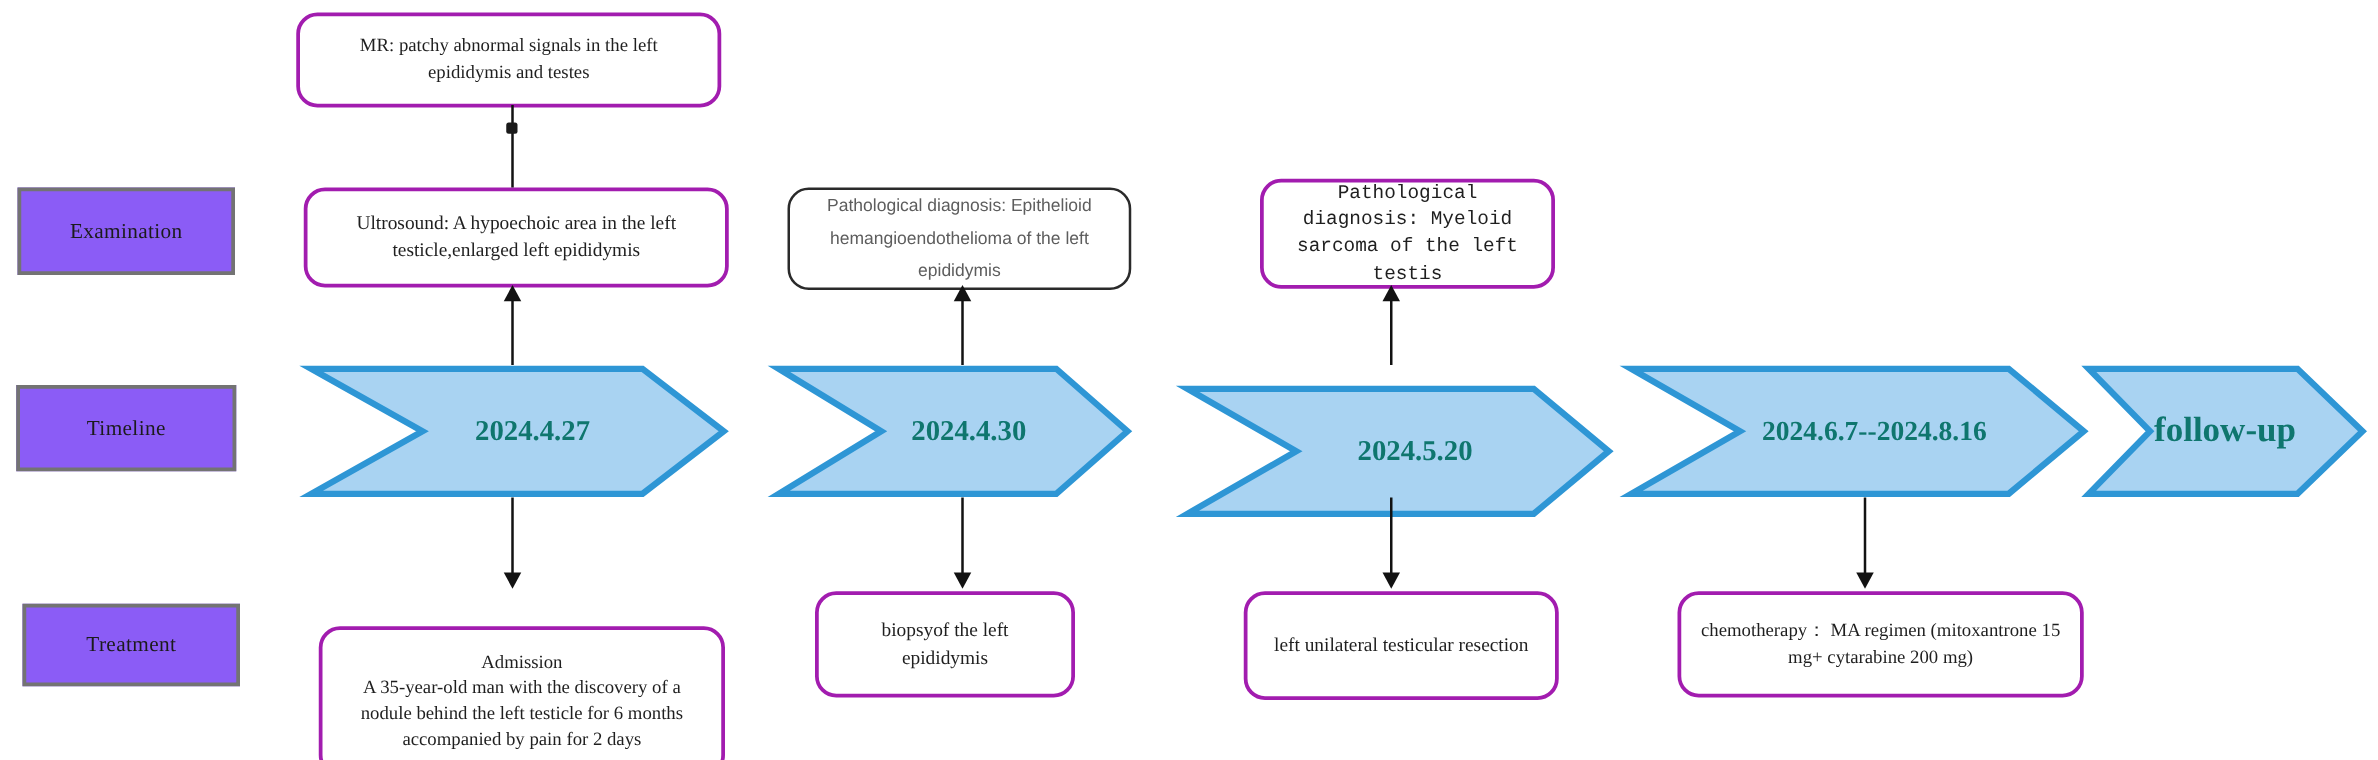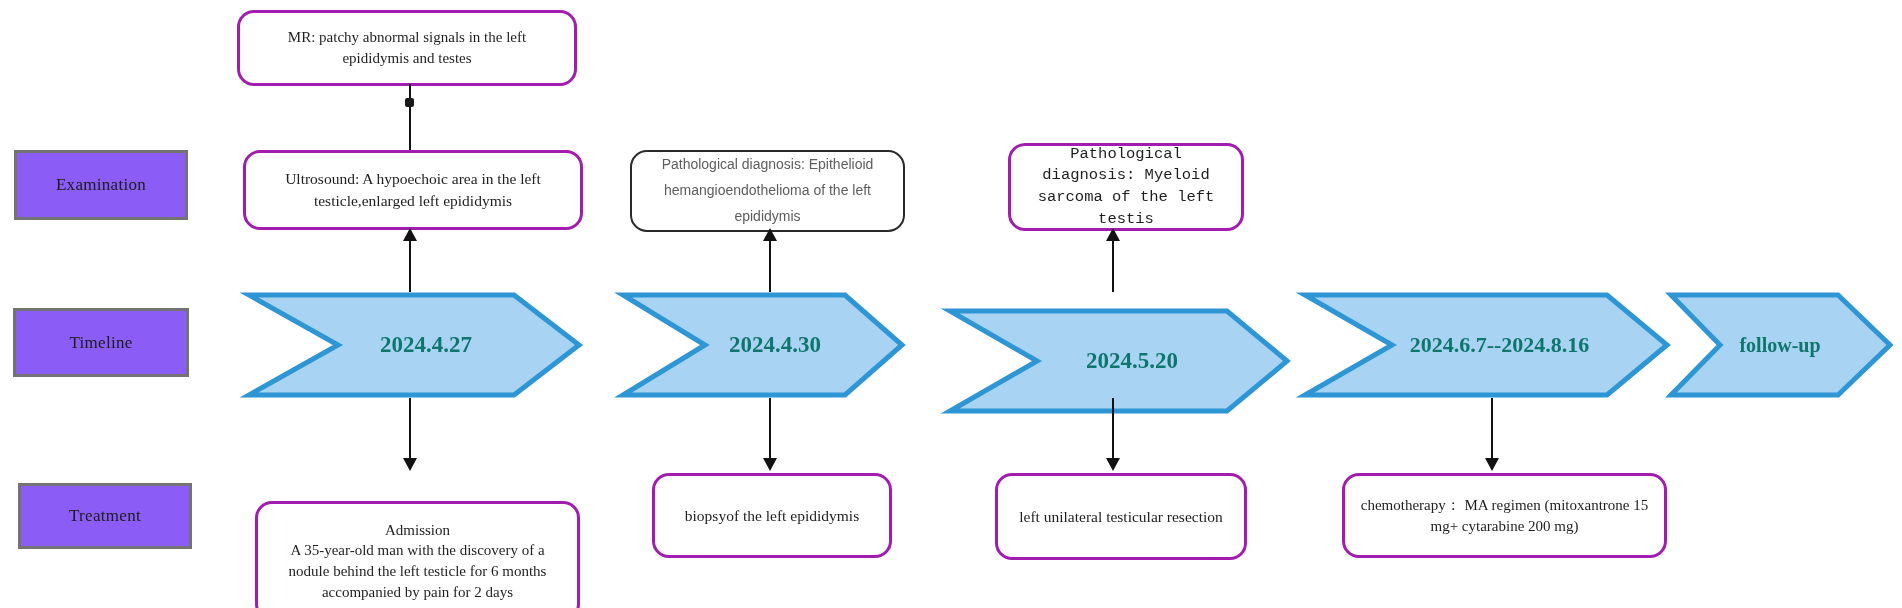--- a/index.html
+++ b/index.html
@@ -26,21 +26,21 @@
   }
   .box-mr{left:237px;top:10px;width:340px;height:76px;font-size:15px;}
   .box-us{left:243px;top:150px;width:340px;height:80px;}
   .box-path1{
     left:630px;top:150px;width:275px;height:82px;
     font-family:"Liberation Sans", sans-serif;font-size:14px;color:#5d5d5d;
     line-height:1.85;border-width:2.5px;border-color:#2a2a2a;
   }
   .box-path2{left:1008px;top:143px;width:236px;height:88px;font-family:Liberation Mono, monospace;}
   .box-t1{left:255px;top:473px;width:325px;height:120px;font-size:15px;line-height:1.38;margin-top:28px;}
-  .box-t2{left:652px;top:473px;width:240px;height:85px;}
+  .box-t2{left:652px;top:473px;width:208px;height:85px;}
   .box-t3{left:995px;top:473px;width:252px;height:87px;}
   .box-t4{left:1342px;top:473px;width:325px;height:85px;font-size:15px;}
   .t1-title{display:block;}
 
   
   .arrow{position:absolute;height:106px;}
   .arrow svg{position:absolute;left:0;top:0;overflow:visible;display:block;}
   .arrow polygon{
     fill:var(--arrow-fill,#a9d3f2);
     stroke:var(--arrow-border,#2e96d5);
@@ -52,21 +52,21 @@
   }
   .a1{left:246px;top:292px;width:336px;}
   .a2{left:620px;top:292px;width:285px;}
   .a3{left:947px;top:292px;width:343px;margin-top:16px;}
   .a4{left:1302px;top:292px;width:368px;}
   .a5{left:1668px;top:292px;width:225px;}
   .a1 .lbl{left:92px;right:68px;}
   .a2 .lbl{left:85px;right:60px;}
   .a3 .lbl{left:90px;right:63px;}
   .a4 .lbl{left:90px;right:63px;font-size:22px;}
-  .a5 .lbl{left:52px;right:53px;font-size:20px;}
+  .a5 .lbl{left:52px;right:53px;font-size:28px;}
 
   
   .vline{position:absolute;width:2px;background:#121212;}
   .ah-up{position:absolute;width:0;height:0;
     border-left:7px solid transparent;border-right:7px solid transparent;
     border-bottom:13px solid #121212;}
   .ah-down{position:absolute;width:0;height:0;
     border-left:7px solid transparent;border-right:7px solid transparent;
     border-top:13px solid #121212;}
   .handle{position:absolute;width:9px;height:9px;background:#1a1a1a;border-radius:2px;}

